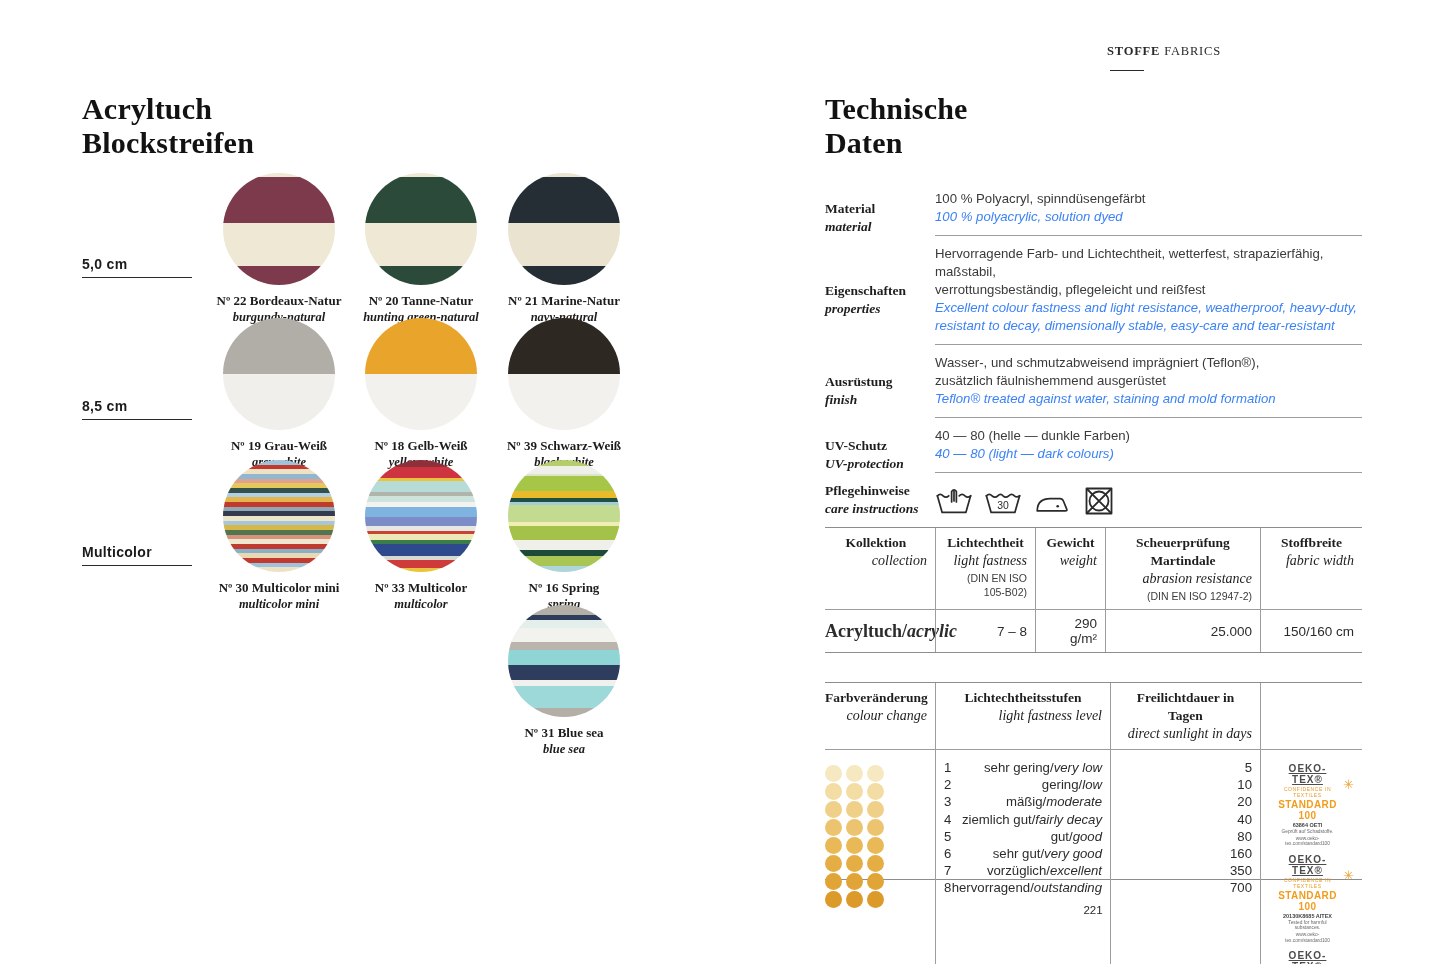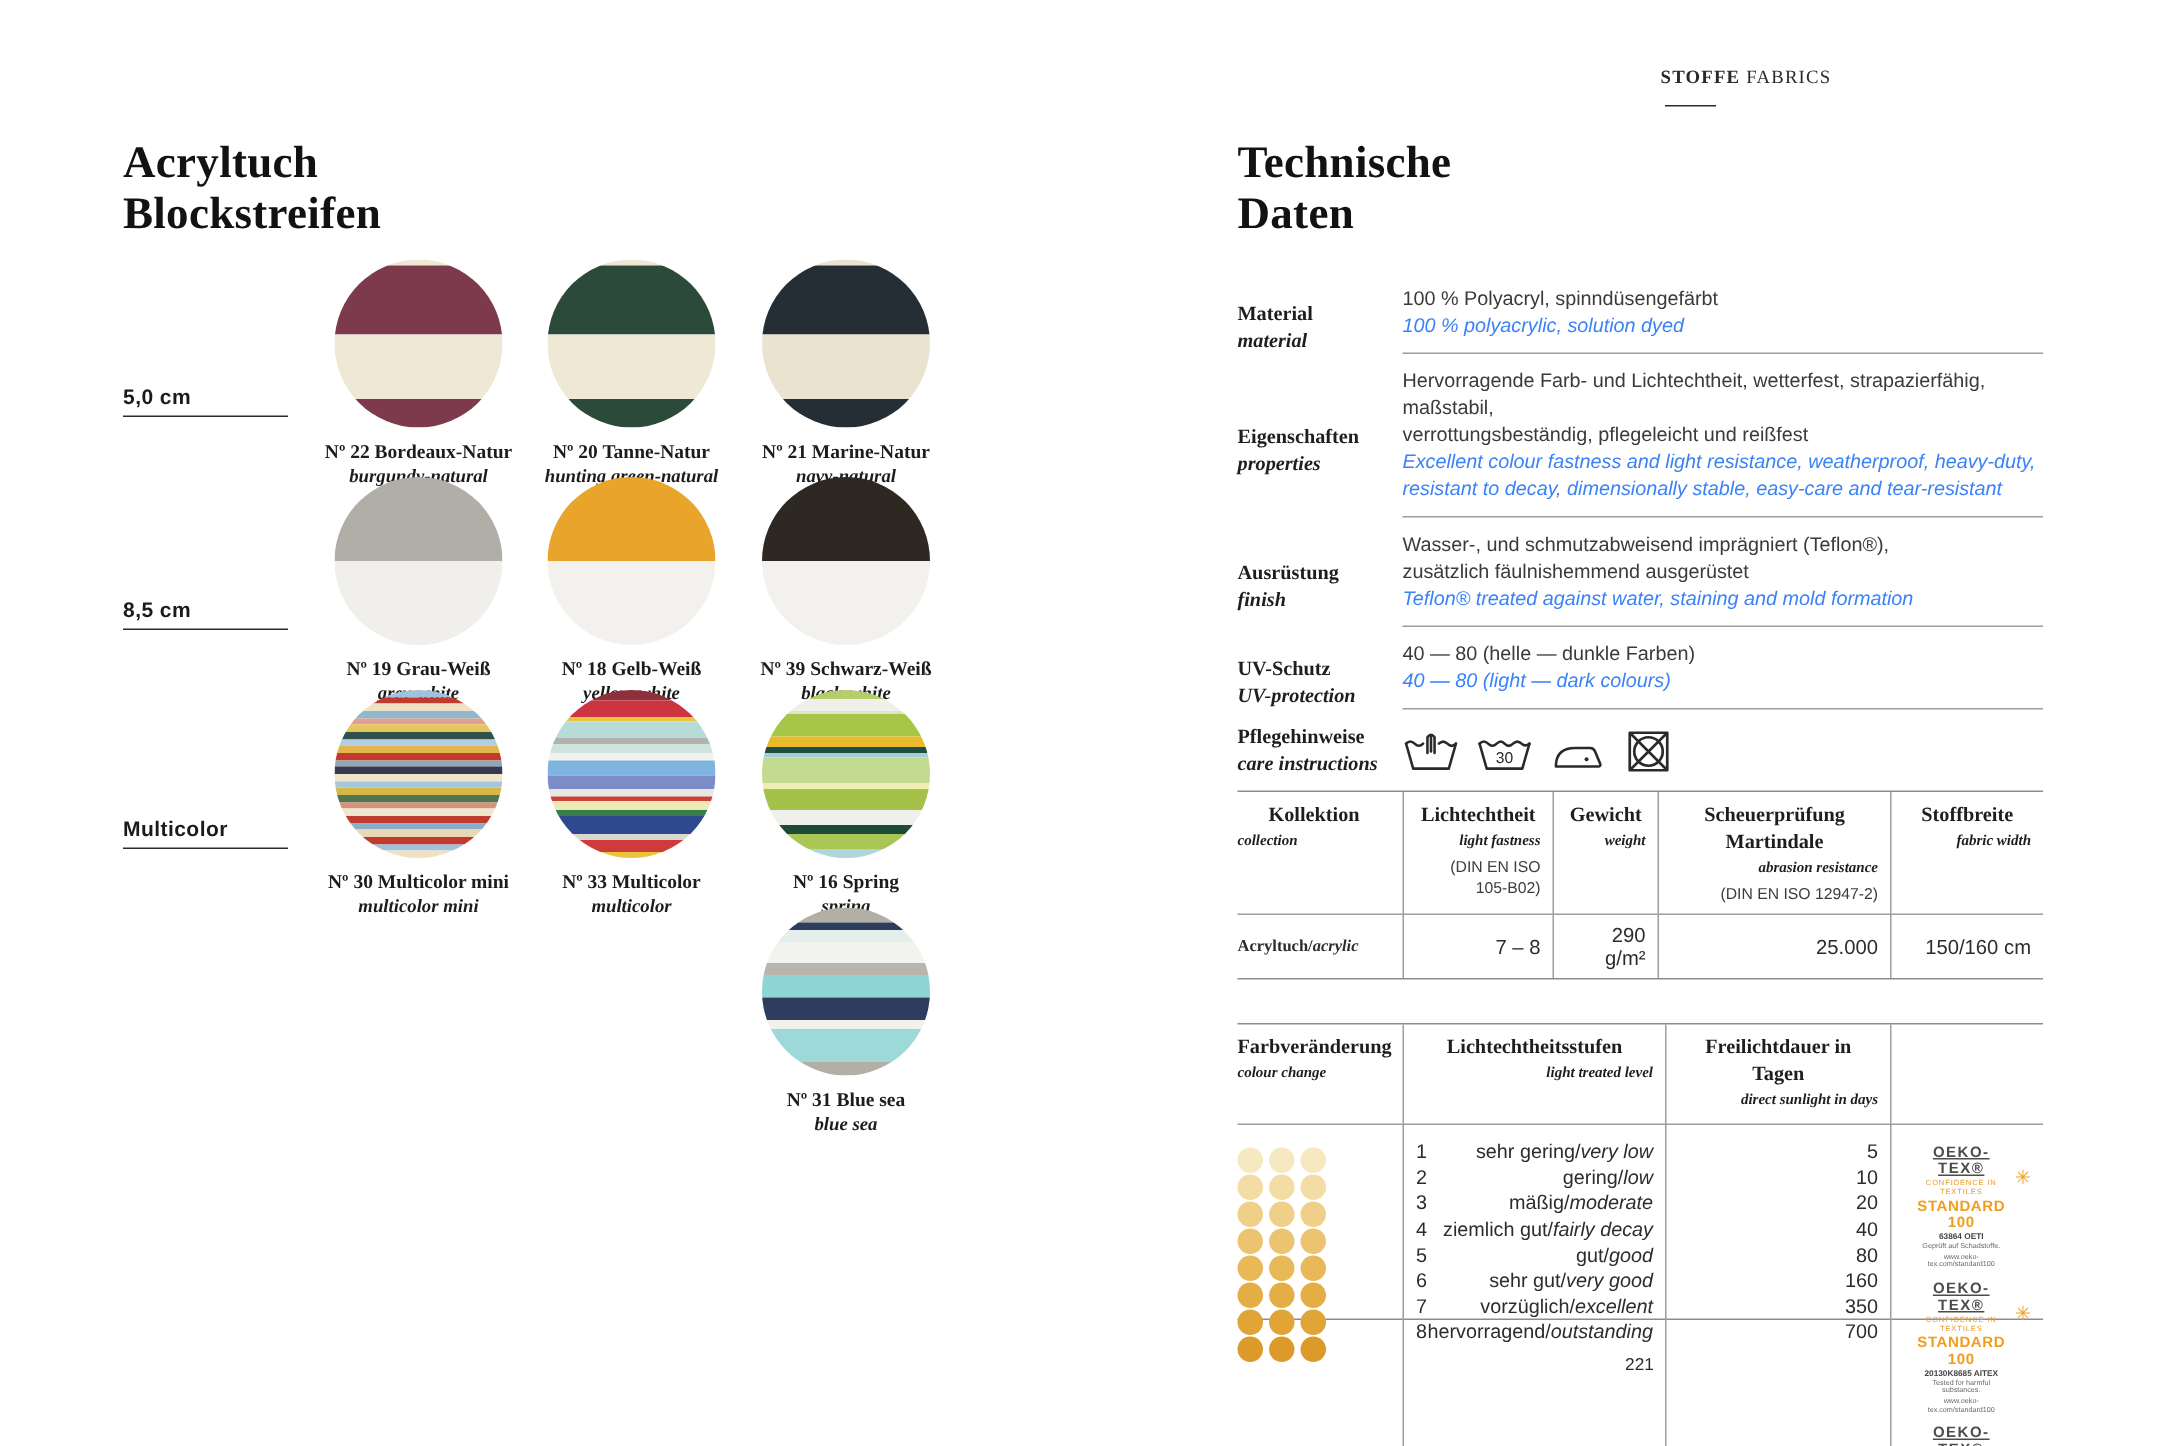--- a/index.html
+++ b/index.html
@@ -54,25 +54,25 @@
     border-bottom:1px solid #8d8d8d; display:grid; }
   #collection-table { top:527px; grid-template-columns:110px 100px 70px 155px 1fr;
     grid-template-rows:auto auto; }
   #fastness-table { top:682px; grid-template-columns:110px 175px 150px 1fr;
     grid-template-rows:auto 1fr; height:198px; }
   .tcell { padding:6px 8px 6px 0; }
   .tcell.vline { border-left:1px solid #9d9d9d; padding-left:8px; }
   .tcell.right { text-align:right; padding-right:8px; }
   .tcell.hline { border-bottom:1px solid #9d9d9d; }
   .h-de { font-family:"Liberation Serif",serif; font-weight:700; font-size:13.5px; line-height:18px;text-align:center; }
-  .h-en { font-family:"Liberation Serif",serif; font-weight:700; font-style:italic; font-size:10px; line-height:18px; }
+  .h-en { font-family:"Liberation Serif",serif; font-weight:400; font-style:italic; font-size:14px; line-height:18px;text-align:right; }
   .h-sub { font-size:10.5px; line-height:14px; color:#3c3c3c; margin-top:1px; }
   .d-cell { font-size:13.5px; color:#2c2c2c; display:flex; align-items:center; }
   .d-cell.right { justify-content:flex-end; }
-  .coll-name { font-family:"Liberation Serif",serif; font-weight:700; font-size:11px;text-align:center; }
+  .coll-name { font-family:"Liberation Serif",serif; font-weight:700; font-size:18px;text-align:center; }
   .coll-name .it { font-style:italic; }
 
   
   .dots-grid { display:grid; grid-template-columns:repeat(3,17px); column-gap:4px; row-gap:1px;
     padding-top:9px; }
   .dot { width:17px; height:17px; border-radius:50%; }
   .levels { padding-top:9px; }
   .level-row, .day-row { height:17.2px; font-size:13.2px; color:#2c2c2c; display:flex; align-items:center; }
   .level-row .num { width:18px; }
   .level-row .lbl { flex:1; text-align:right; }
@@ -374,21 +374,21 @@
     <div class="tcell d-cell vline right">25.000</div>
     <div class="tcell d-cell vline right">150/160 cm</div>
   </div>
 <div class="tech-table" id="fastness-table">
     <div class="tcell hline">
       <div class="h-de">Farbveränderung</div>
       <div class="h-en">colour change</div>
     </div>
     <div class="tcell hline vline right">
       <div class="h-de">Lichtechtheitsstufen</div>
-      <div class="h-en">light treated level</div>
+      <div class="h-en">light fastness level</div>
     </div>
     <div class="tcell hline vline right">
       <div class="h-de">Freilichtdauer in Tagen</div>
       <div class="h-en">direct sunlight in days</div>
     </div>
     <div class="tcell hline vline"></div>
     <div class="tcell">
       <div class="dots-grid">
         <div class="dot" style="background: rgb(246, 232, 192);"></div>
         <div class="dot" style="background: rgb(246, 232, 192);"></div>

